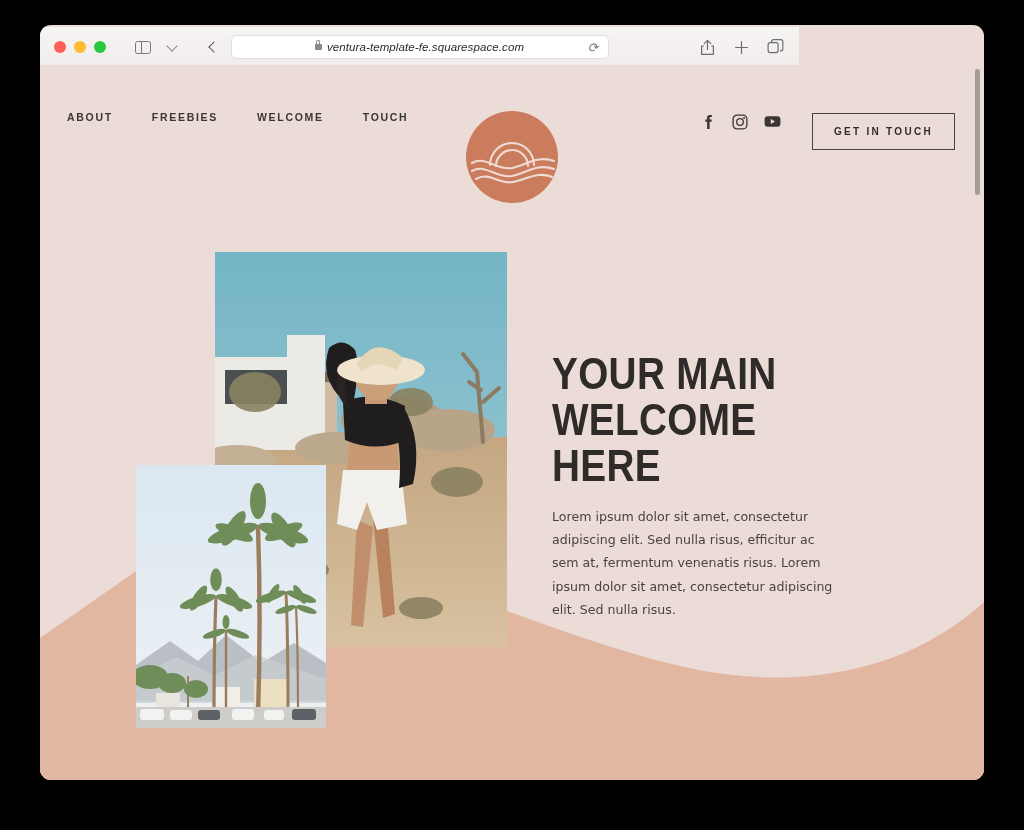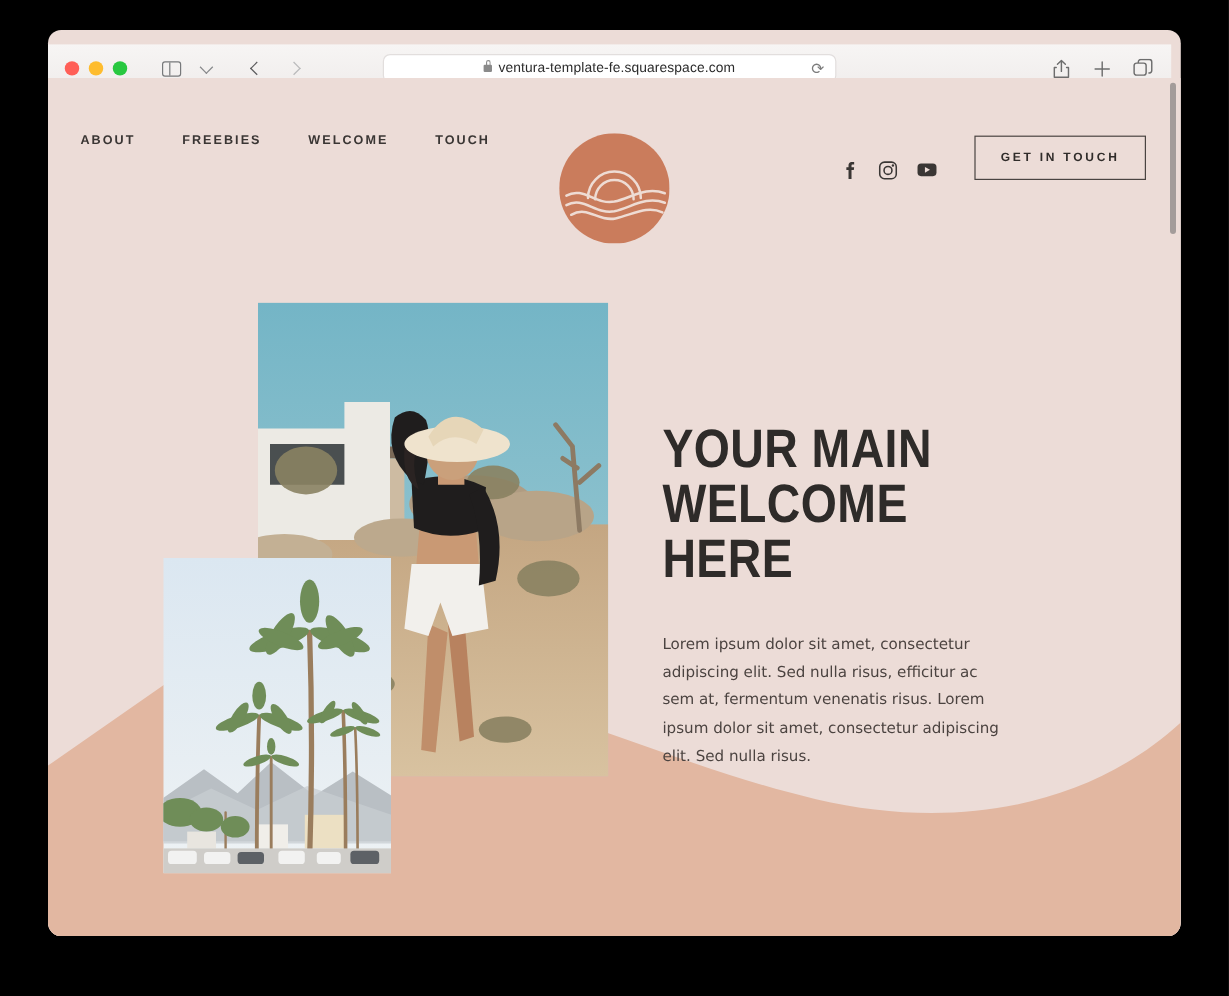--- a/index.html
+++ b/index.html
@@ -12,24 +12,24 @@
   .stage{position:relative;width:1024px;height:830px;background:#000;}
 
   
   .window{
     position:absolute;left:40px;top:25px;width:944px;height:755px;
     border-radius:11px;overflow:hidden;
     box-shadow:0 18px 48px rgba(0,0,0,.55);
     background:#ecdcd7;
   }
   .titlebar{
-    position:absolute;left:0;top:12px;width:936px;height:40px;
+    position:absolute;left:0;top:2px;width:759px;height:40px;
     background:linear-gradient(#f7f5f4,#efeceb);
     border-bottom:1px solid #dcd8d6;
-    display:flex;align-items:center;
+    display:flex;align-items:center;font-style:italic;
   }
   .lights{display:flex;gap:8px;margin-left:14px;}
   .light{width:12px;height:12px;border-radius:50%;}
   .l-red{background:#ff5f57;}
   .l-yellow{background:#febc2e;}
   .l-green{background:#28c840;}
 
   .tb-group{display:flex;align-items:center;gap:3px;margin-left:24px;}
   .icon-btn{
     width:26px;height:24px;display:flex;align-items:center;justify-content:center;
@@ -90,21 +90,21 @@
     position:absolute;left:27px;top:46px;display:flex;gap:39px;
   }
   .nav-link{
     font-size:10.5px;letter-spacing:1.7px;color:#3a3634;text-decoration:none;font-weight:600;
   }
   .logo{
     position:absolute;left:50%;transform:translateX(-50%);top:46px;
     width:92px;height:92px;
   }
   .header-right{
-    position:absolute;right:29px;top:48px;display:flex;align-items:flex-end;gap:15px;
+    position:absolute;right:29px;top:48px;display:flex;align-items:flex-start;gap:15px;
   }
   .social{width:17px;height:17px;display:flex;align-items:center;justify-content:center;color:#3a3634;}
   .cta{
     margin-left:16px;
     border:1.3px solid #4a4441;background:transparent;
     padding:12px 21px;font-size:10px;letter-spacing:2.3px;color:#302c2a;
     font-weight:600;font-family:"Liberation Sans", sans-serif;cursor:pointer;
   }
 
   
@@ -115,21 +115,21 @@
     position:absolute;left:96px;top:400px;width:190px;height:263px;overflow:hidden;
   }
   .hero-copy{position:absolute;left:512px;top:286px;width:300px;}
   .hero-title{
     margin:0;font-size:45px;line-height:1.02;letter-spacing:.4px;
     color:#2e2b29;font-weight:700;
     font-family:"Liberation Sans Narrow","Liberation Sans",sans-serif;
     transform:scaleX(.86);transform-origin:left center;white-space:pre-line;
   }
   .hero-body{
-    margin:36px 0 0 0;width:292px;font-size:12.6px;line-height:1.85;color:#4b4340;
+    margin:16px 0 0 0;width:292px;font-size:12.6px;line-height:1.85;color:#4b4340;
     font-family:"DejaVu Sans","Liberation Sans",sans-serif;
   }
 
   
   .scrollbar{
     position:absolute;right:4px;top:4px;width:5px;height:126px;
     background:#8b8785;border-radius:3px;opacity:.75;
   }
 </style>
 </head>

